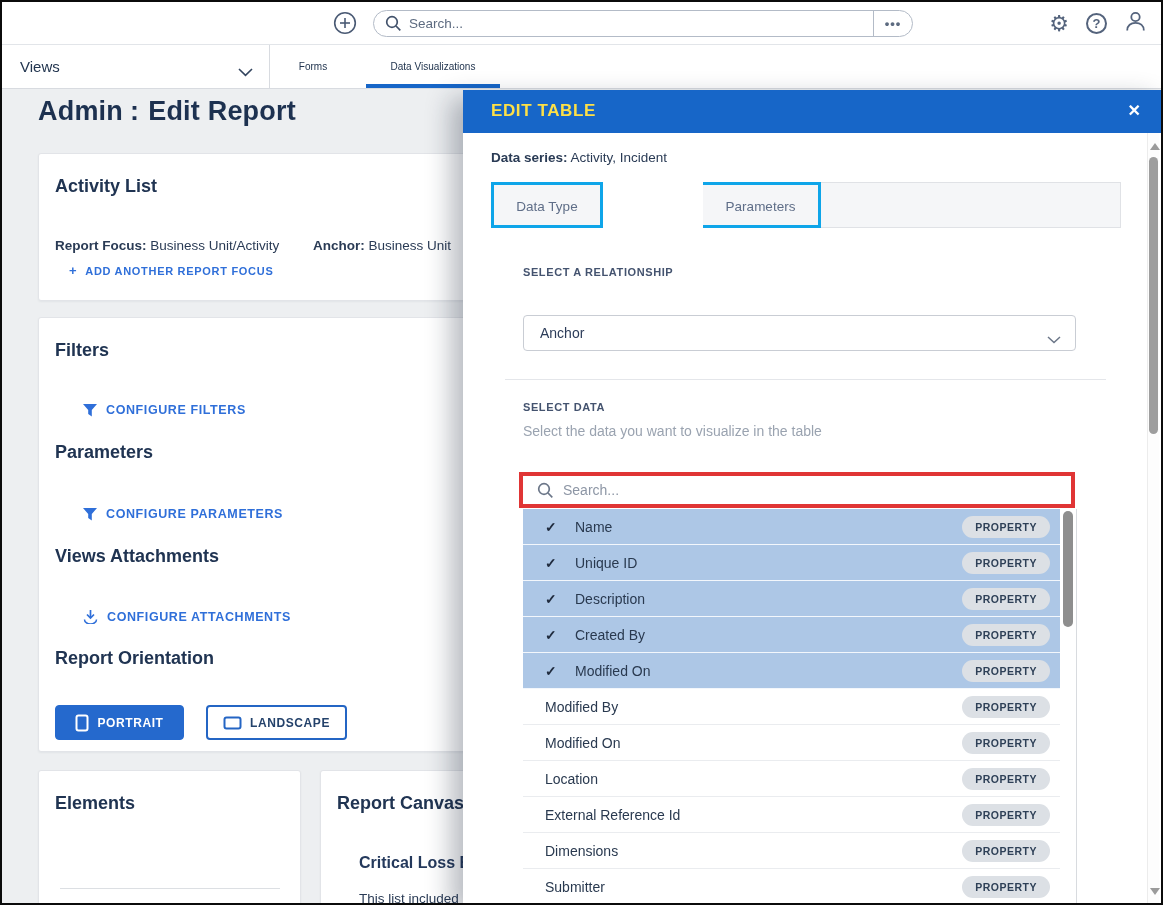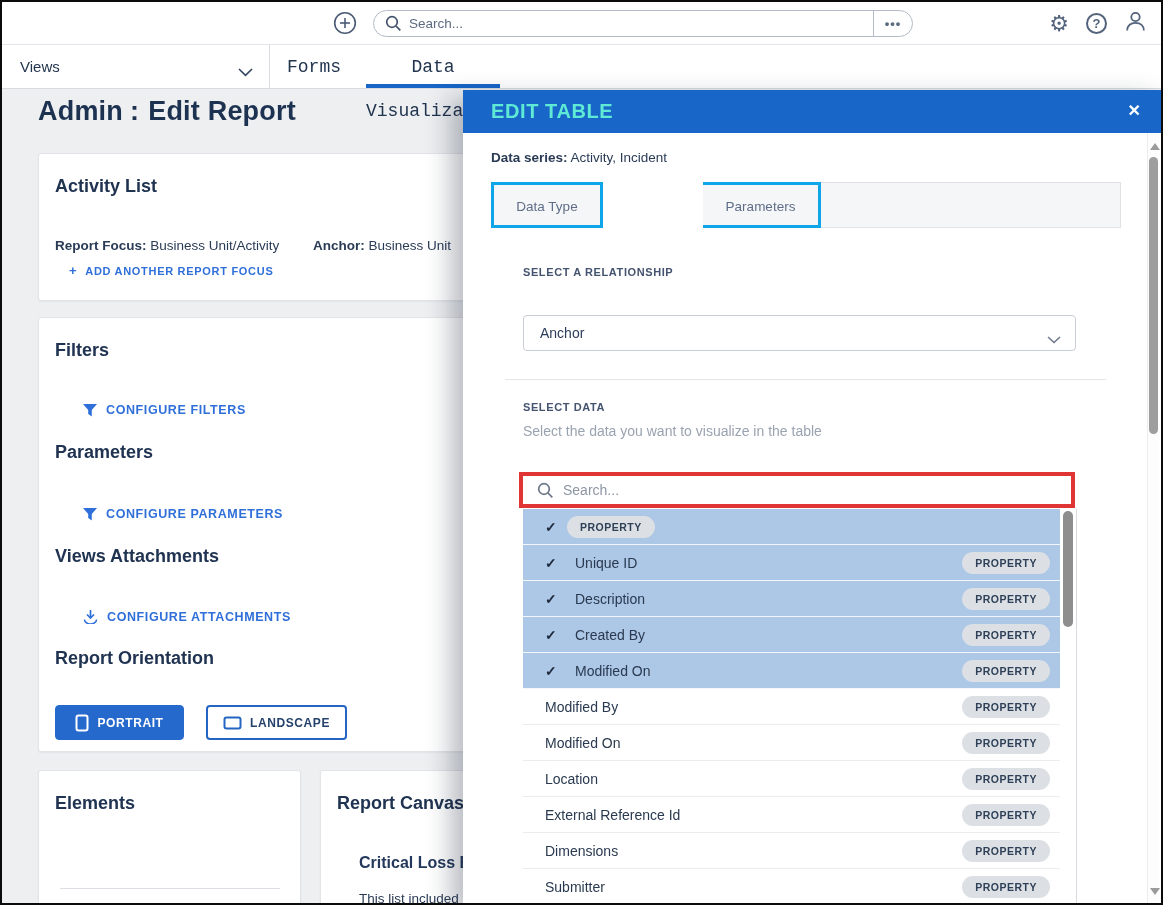--- a/index.html
+++ b/index.html
@@ -26,22 +26,22 @@
   .gear-glyph { font-size:22px; color:#54637c; cursor:pointer; line-height:1; }
   .help-circle { width:21px; height:21px; border:2px solid #54637c; border-radius:50%;
                  color:#54637c; font-size:13px; font-weight:bold; text-align:center; line-height:17px; cursor:pointer; }
 
   
   .navbar { position:absolute; left:0; top:43px; width:100%; height:44px; background:#fff;
             border-bottom:1px solid #d8dbe0; z-index:5; }
   .views-label { position:absolute; left:18px; top:0; line-height:44px; font-size:15px; color:#22354f; }
   .views-chevron { position:absolute; left:236px; top:18px; cursor:pointer; }
   .nav-divider { position:absolute; left:267px; top:0; height:43px; width:1px; background:#d8dbe0; }
-  .nav-tab { position:absolute; top:0; line-height:44px; font-size:18px; color:#22354f;
-             text-align:center; cursor:pointer;font-family:Liberation Mono, monospace; }
+  .nav-tab { position:absolute; top:0; line-height:44px; font-size:10px; color:#22354f;
+             text-align:center; cursor:pointer; }
   .tab-forms { left:285px; width:52px; }
   .tab-dv { left:364px; width:134px; }
   .dv-underline { position:absolute; left:364px; top:39px; width:134px; height:4px; background:#1766c8; }
 
   
   .page-title { position:absolute; left:36px; top:94px; font-size:27px; font-weight:bold;
                 color:#1d3150; letter-spacing:0.2px; }
   .page-title .sep { margin:0 9px 0 7px; }
 
   
@@ -69,21 +69,21 @@
   .elements-divider { position:absolute; left:21px; top:117px; width:220px; border-top:1px solid #dcdfe3; }
 
   #canvas-card { left:318px; top:768px; width:390px; height:136px; overflow:hidden; }
   .canvas-item-title { position:absolute; left:38px; top:83px; font-size:16px; font-weight:bold; color:#24395c; }
   .canvas-item-text { position:absolute; left:38px; top:120px; font-size:13.5px; color:#2a3b55; }
 
   
   #panel { position:absolute; left:461px; top:88px; width:700px; height:815px; background:#fff;
            box-shadow:-12px 8px 24px rgba(20,30,50,0.30); z-index:10; }
   .panel-header { position:absolute; left:0; top:0; width:100%; height:43px; background:#1766c8; }
-  .panel-title { position:absolute; left:28px; top:0; line-height:42px; color:#5eead4; font-size:20px;
+  .panel-title { position:absolute; left:28px; top:0; line-height:42px; color:#fde047; font-size:17px;
                  font-weight:bold; letter-spacing:0.6px; }
   .panel-close { position:absolute; right:22px; top:10px; color:#fff; font-size:16px; font-weight:bold;
                  cursor:pointer; line-height:22px; }
   .data-series { position:absolute; left:28px; top:60px; font-size:13.5px; color:#2a3b55; }
   .data-series b { font-weight:bold; }
 
   .tabstrip-rest { position:absolute; left:358px; top:92px; width:300px; height:46px;
                    background:#f5f6f8; border:1px solid #e0e2e6; border-left:none; }
   .ptab { position:absolute; top:92px; height:46px; background:#f5f6f8; border:3px solid #0ea5e9;
           font-size:13.5px; color:#5f6e88; text-align:center; line-height:44px; cursor:pointer; }
@@ -279,20 +279,21 @@
       <svg width="17" height="17" viewBox="0 0 17 17" fill="none" stroke="#6b7688" stroke-width="1.7">
         <circle cx="7" cy="7" r="5.3"></circle>
           <line x1="11" y1="11" x2="15.3" y2="15.3"></line>
       </svg>
       <input type="text" placeholder="Search..." style="">
     </div>
 
     <div class="datalist">
       <div class="lrow sel">
         <span class="check">✓</span>
+        <span class="lbl">Name</span>
         <span class="badge">PROPERTY</span>
       </div>
       <div class="lrow sel">
         <span class="check">✓</span>
         <span class="lbl">Unique ID</span>
         <span class="badge">PROPERTY</span>
       </div>
       <div class="lrow sel">
         <span class="check">✓</span>
         <span class="lbl">Description</span>

